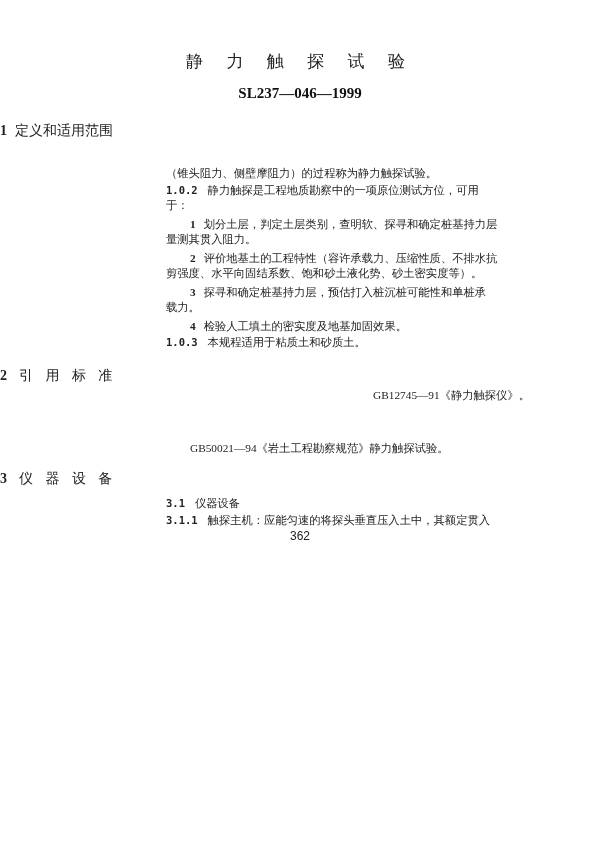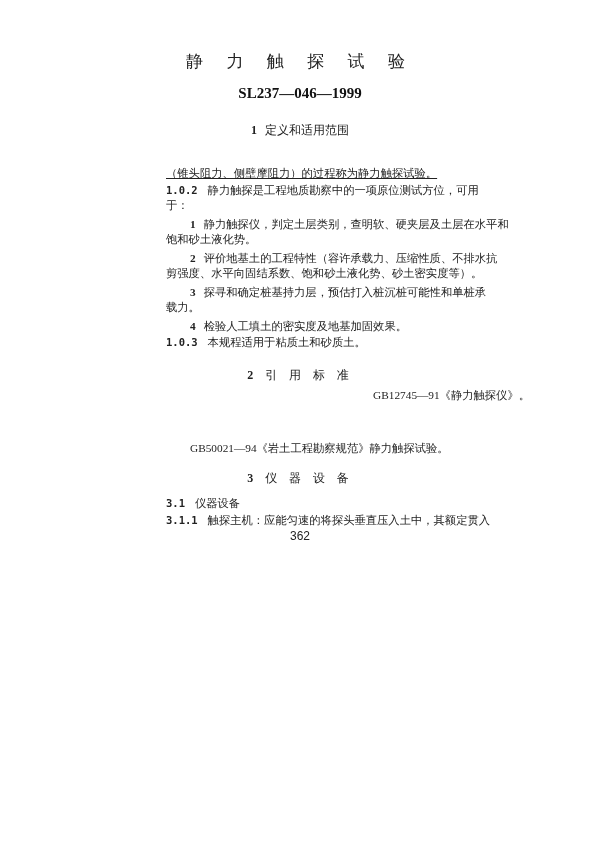--- a/index.html
+++ b/index.html
@@ -10,22 +10,22 @@
   .page { position: absolute; left: 0; top: 0; width: 600px; height: 849px; }
   .title {
     position: absolute; top: 50px; left: 0; width: 600px; text-align: center;
     font-size: 17px; letter-spacing: 9px; font-family: "DejaVu Sans", sans-serif; color: #222;
   }
   .code {
     position: absolute; top: 85px; left: 0; width: 600px; text-align: center;
     font-size: 15px; font-weight: bold; font-family: "Liberation Serif", serif; color: #111;
   }
   .section-head {
-    position: absolute; left: 0; width: 600px; text-align: center;
-    font-size: 12px; font-family: "DejaVu Sans", sans-serif; color: #222;
+    position: absolute; left: 0; width: 600px; text-align: left;
+    font-size: 14px; font-family: "DejaVu Sans", sans-serif; color: #222;
   }
   .section-head .num { font-weight: bold; font-family: "Liberation Serif", serif; margin-right: 8px; }
   .spaced { letter-spacing: 4px; }
   .line {
     position: absolute; left: 166px; width: 340px; font-size: 11.3px;
     font-family: "DejaVu Sans", sans-serif; color: #222; white-space: nowrap; line-height: 14px;
   }
   .clause { font-family: "DejaVu Sans Mono", monospace; font-weight: bold; margin-right: 10px; font-size: 10.5px; }
   .inum { font-weight: bold; font-family: "Liberation Serif", serif; margin-right: 8px; }
   .indent { left: 190px; }
@@ -40,31 +40,31 @@
 
 <div class="page">
 
   <div class="title">静 力 触 探 试 验</div>
   <div class="code">SL237—046—1999</div>
 
   <div class="section-head" style="top:122px;">
     <span class="num">1</span><span>定义和适用范围</span>
   </div>
 
-  <div class="line" style="top:167px;text-decoration:underline;">（锥头阻力、侧壁摩阻力）的过程称为静力触探试验。</div>
+  <div class="line" style="top:167px;">（锥头阻力、侧壁摩阻力）的过程称为静力触探试验。</div>
 
   <div class="line" style="top:183px;">
     <span class="clause">1.0.2</span><span>静力触探是工程地质勘察中的一项原位测试方位，可用</span>
   </div>
   <div class="line" style="top:199px;">于：</div>
 
   <div class="line indent" style="top:217px;">
-    <span class="inum">1</span><span>静力触探仪，判定土层类别，查明软、硬夹层及土层在水平和</span>
+    <span class="inum">1</span><span>划分土层，判定土层类别，查明软、探寻和确定桩基持力层</span>
   </div>
-  <div class="line" style="top:233px;">饱和砂土液化势。</div>
+  <div class="line" style="top:233px;">量测其贯入阻力。</div>
 
   <div class="line indent" style="top:251px;">
     <span class="inum">2</span><span>评价地基土的工程特性（容许承载力、压缩性质、不排水抗</span>
   </div>
   <div class="line" style="top:267px;">剪强度、水平向固结系数、饱和砂土液化势、砂土密实度等）。</div>
 
   <div class="line indent" style="top:285px;">
     <span class="inum">3</span><span>探寻和确定桩基持力层，预估打入桩沉桩可能性和单桩承</span>
   </div>
   <div class="line" style="top:301px;">载力。</div>

